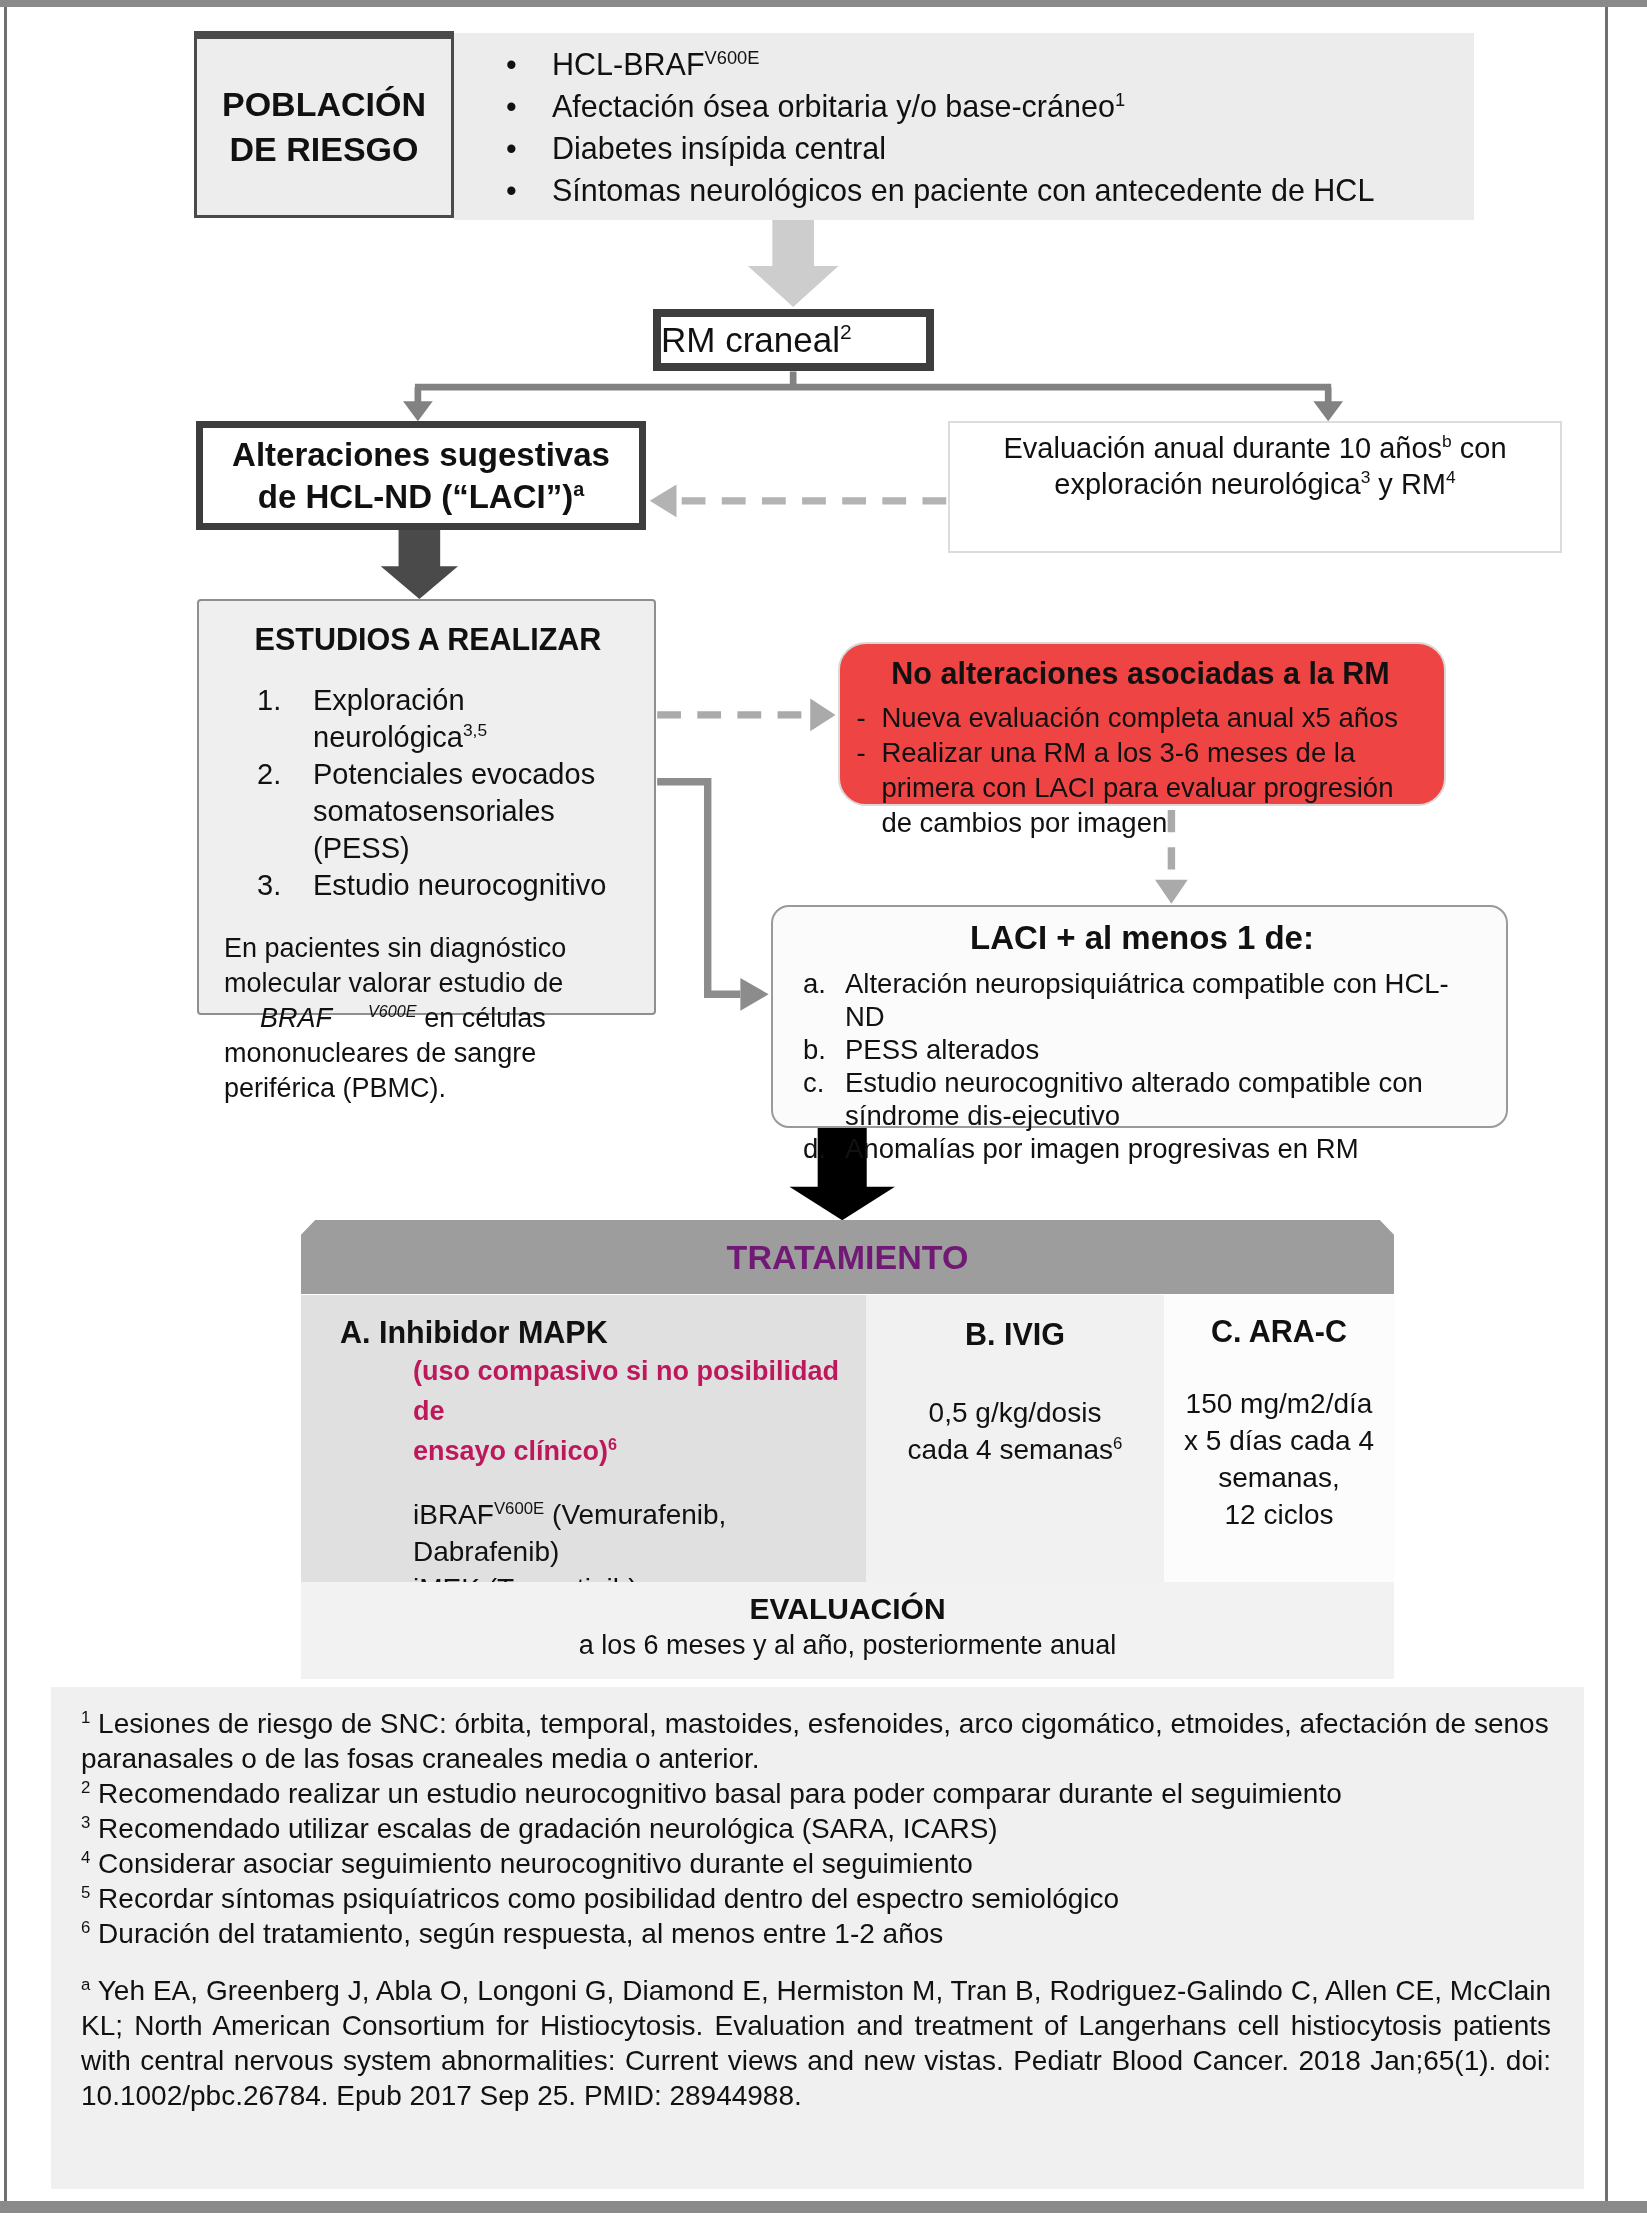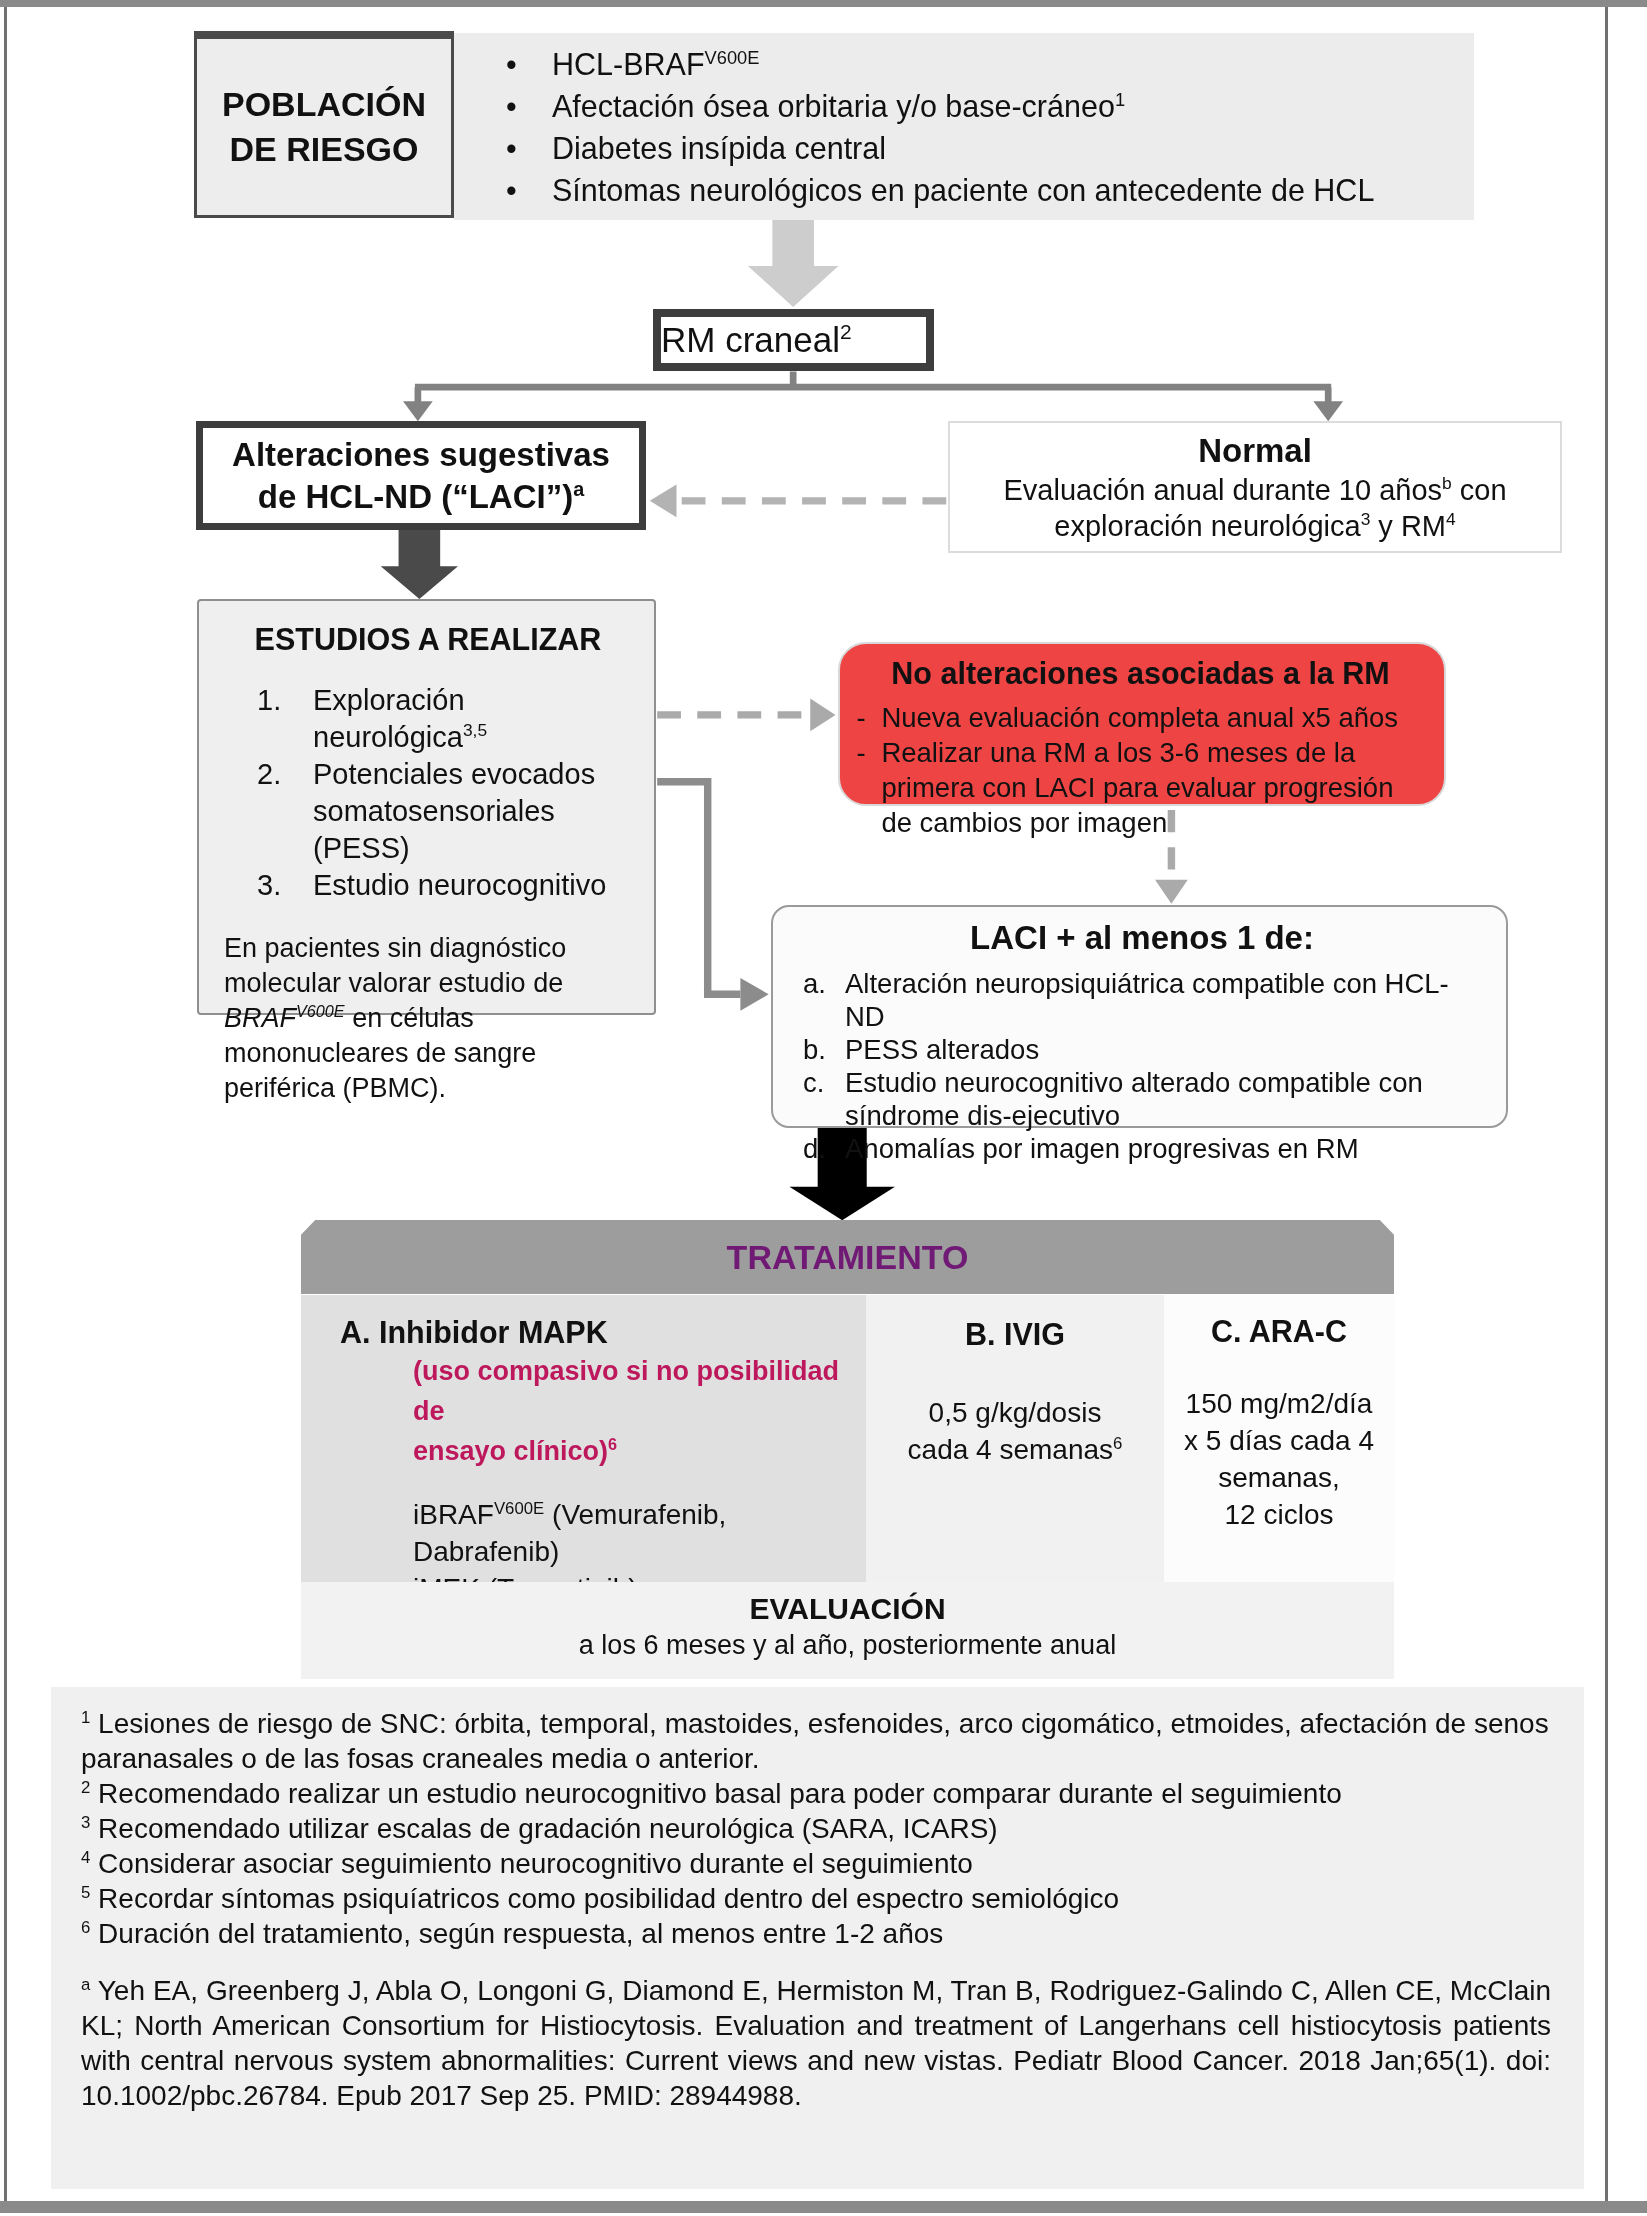--- a/index.html
+++ b/index.html
@@ -1,20 +1,20 @@
 <!DOCTYPE html>
 <html style="font-size:12px"><head>
 <meta charset="utf-8">
 <style>
   html,body{margin:0;padding:0;background:#ffffff;}
   .page{position:relative;width:1648px;height:2216px;background:#ffffff;
         font-family:"Liberation Sans",sans-serif;color:#111;overflow:hidden;}
   .abs{position:absolute;}
   sup{font-size:60%;line-height:0;vertical-align:super;}
-  i{}
+  i{margin-left:36px;}
 
   
   .bar-top{left:0;top:0;width:1648px;height:7.4px;background:#8a8a8a;}
   .bar-bottom{left:0;top:2201px;width:1648px;height:12px;background:#8a8a8a;}
   .line-left{left:3.7px;top:7.4px;width:3px;height:2194px;background:#707070;}
   .line-right{left:1605px;top:7.4px;width:3px;height:2194px;background:#707070;}
 
   
   .risk-box{left:194px;top:31px;width:260px;height:187px;background:#ededed;
             border:3.7px solid #4a4a4a;border-top-width:8.2px;box-sizing:border-box;
@@ -163,21 +163,20 @@
   <div class="abs rm-box">
     <span>RM craneal<sup>2</sup></span>
   </div>
 
   <div class="abs alt-box">
     <div>Alteraciones sugestivas</div>
     <div>de HCL-ND (“LACI”)<sup>a</sup></div>
   </div>
 
   <div class="abs normal-box nomk">
-    <div class="title">Normal</div>
     <div>
 
         <div class="row">
           
           <span class="tx">Evaluación anual durante 10 años<sup>b</sup> con</span>
         </div>
 
         <div class="row">
           
           <span class="tx">exploración neurológica<sup>3</sup> y RM<sup>4</sup></span>

